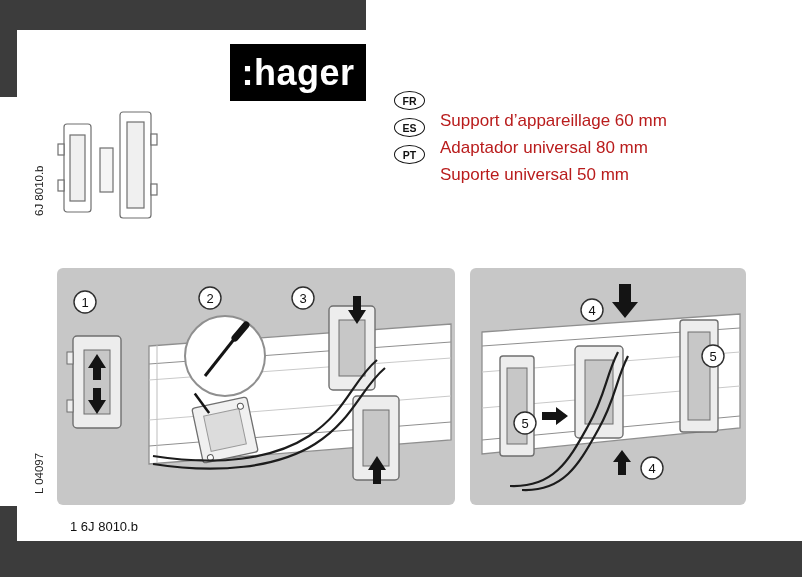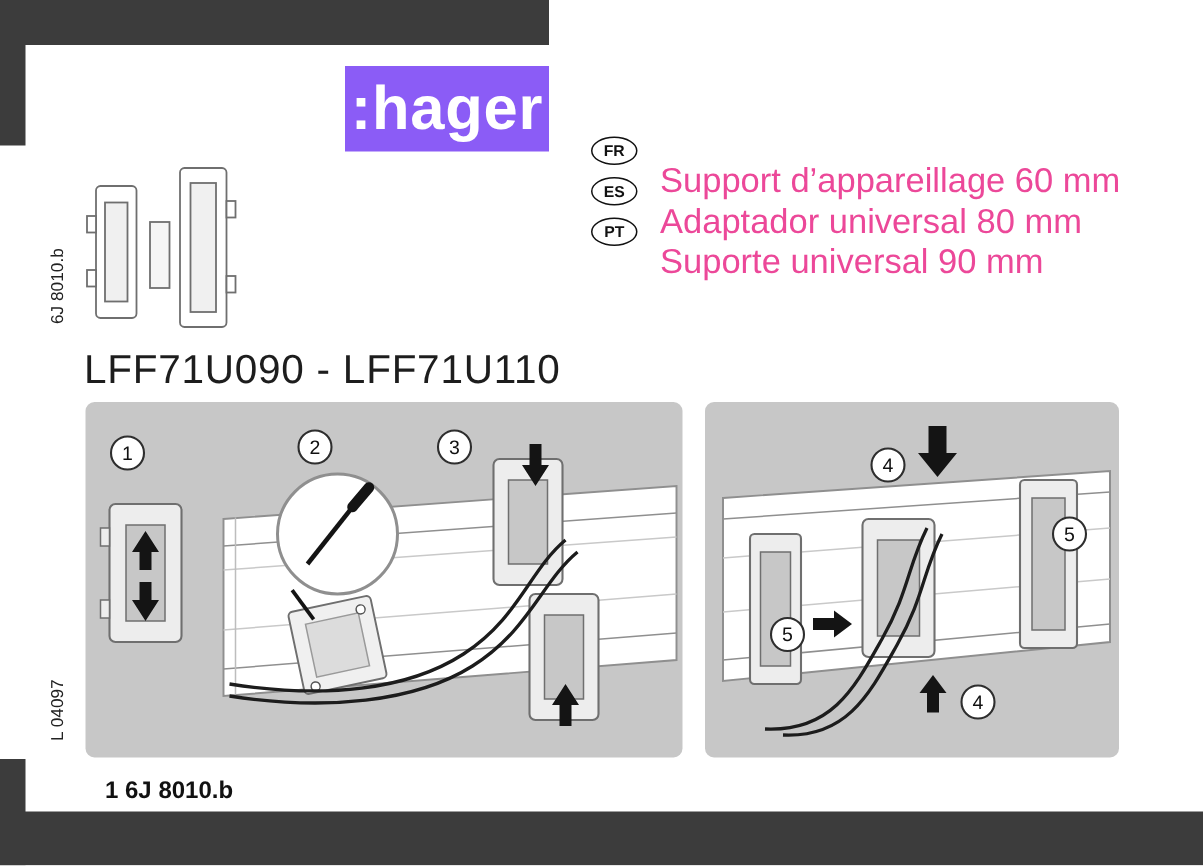--- a/index.html
+++ b/index.html
@@ -7,30 +7,30 @@
   .page { position:relative; width:802px; height:577px; background:#fff; overflow:hidden; }
 
   
   .bar-top         { position:absolute; left:0; top:0;     width:366px; height:30px;  background:#3c3c3c; }
   .strip-left-top  { position:absolute; left:0; top:0;     width:17px;  height:97px;  background:#3c3c3c; }
   .strip-left-bot  { position:absolute; left:0; top:506px; width:17px;  height:71px;  background:#3c3c3c; }
   .bar-bottom      { position:absolute; left:0; top:541px; width:802px; height:36px;  background:#3c3c3c; }
 
   
   .logo-box { position:absolute; left:230px; top:44px; width:136px; height:57px;
-              background:#8b5cf6; color:#fff; display:flex; align-items:center; justify-content:center;
-              font-size:41px; font-weight:bold; letter-spacing:0.5px; }
+              background:#000000; color:#fff; display:flex; align-items:center; justify-content:center;
+              font-size:36px; font-weight:bold; letter-spacing:0.5px; }
 
   
   .langs { position:absolute; left:394px; top:91px; display:flex; flex-direction:column; gap:8px; }
   .lang-row { display:flex; align-items:center; gap:15px; height:19px; }
   .lang-code { width:31px; height:19px; border:1.6px solid #111; border-radius:50%;
                display:flex; align-items:center; justify-content:center;
                font-size:10.5px; font-weight:bold; color:#111; flex:0 0 auto; }
-  .lang-text { font-size:23px; color:#ec4899; white-space:nowrap;margin-top:40px; }
+  .lang-text { font-size:17px; color:#b91c1c; white-space:nowrap;margin-top:40px; }
 
   
   .title { position:absolute; left:56px; top:231px; font-size:27px; color:#1d1d1d; letter-spacing:0.5px; }
 
   
   .vtext { position:absolute; font-size:11.5px; color:#222; white-space:nowrap;
            transform:rotate(-90deg); transform-origin:left top; }
   .vtext-top { left:33px; top:216px; }
   .vtext-bot { left:33px; top:494px; }
 
@@ -39,21 +39,21 @@
 
   
   .panel { position:absolute; top:268px; height:237px; background:#c7c7c7; border-radius:6px; }
   .panel-left  { left:57px;  width:398px; }
   .panel-right { left:470px; width:276px; }
   .panel svg { position:absolute; inset:0; width:100%; height:100%; }
 
   .step-num { font-family:"Liberation Sans", sans-serif; font-size:13px; fill:#111; }
 
   
-  .footer-label { position:absolute; left:70px; top:519px; font-size:16px; font-weight:bold; color:#111; }
+  .footer-label { position:absolute; left:70px; top:519px; font-size:13px; font-weight:normal; color:#111; }
 </style>
 </head>
 <body>
 
 <div class="page">
 
   <div class="bar-top"></div>
   <div class="strip-left-top"></div>
   <div class="strip-left-bot"></div>
   <div class="bar-bottom"></div>
@@ -85,25 +85,24 @@
     <div class="lang-row">
       <span class="lang-code">FR</span>
       <span class="lang-text">Support d’appareillage 60 mm</span>
     </div>
     <div class="lang-row">
       <span class="lang-code">ES</span>
       <span class="lang-text">Adaptador universal 80 mm</span>
     </div>
     <div class="lang-row">
       <span class="lang-code">PT</span>
-      <span class="lang-text">Suporte universal 90 mm</span>
+      <span class="lang-text">Suporte universal 50 mm</span>
     </div>
   </div>
 
-  <div class="title">LFF71U090 - LFF71U110</div>
 
   <div class="panel panel-left">
     <svg viewBox="0 0 398 237">
 
       <g>
         <polygon points="92,78 394,56 394,172 92,196" fill="#ffffff" stroke="#8f8f8f" stroke-width="1.3"></polygon>
         <line x1="92" y1="96" x2="394" y2="74" stroke="#8f8f8f" stroke-width="1"></line>
         <line x1="92" y1="178" x2="394" y2="154" stroke="#8f8f8f" stroke-width="1"></line>
         <line x1="92" y1="112" x2="394" y2="90" stroke="#c9c9c9" stroke-width="1"></line>
         <line x1="92" y1="152" x2="394" y2="128" stroke="#c9c9c9" stroke-width="1"></line>

